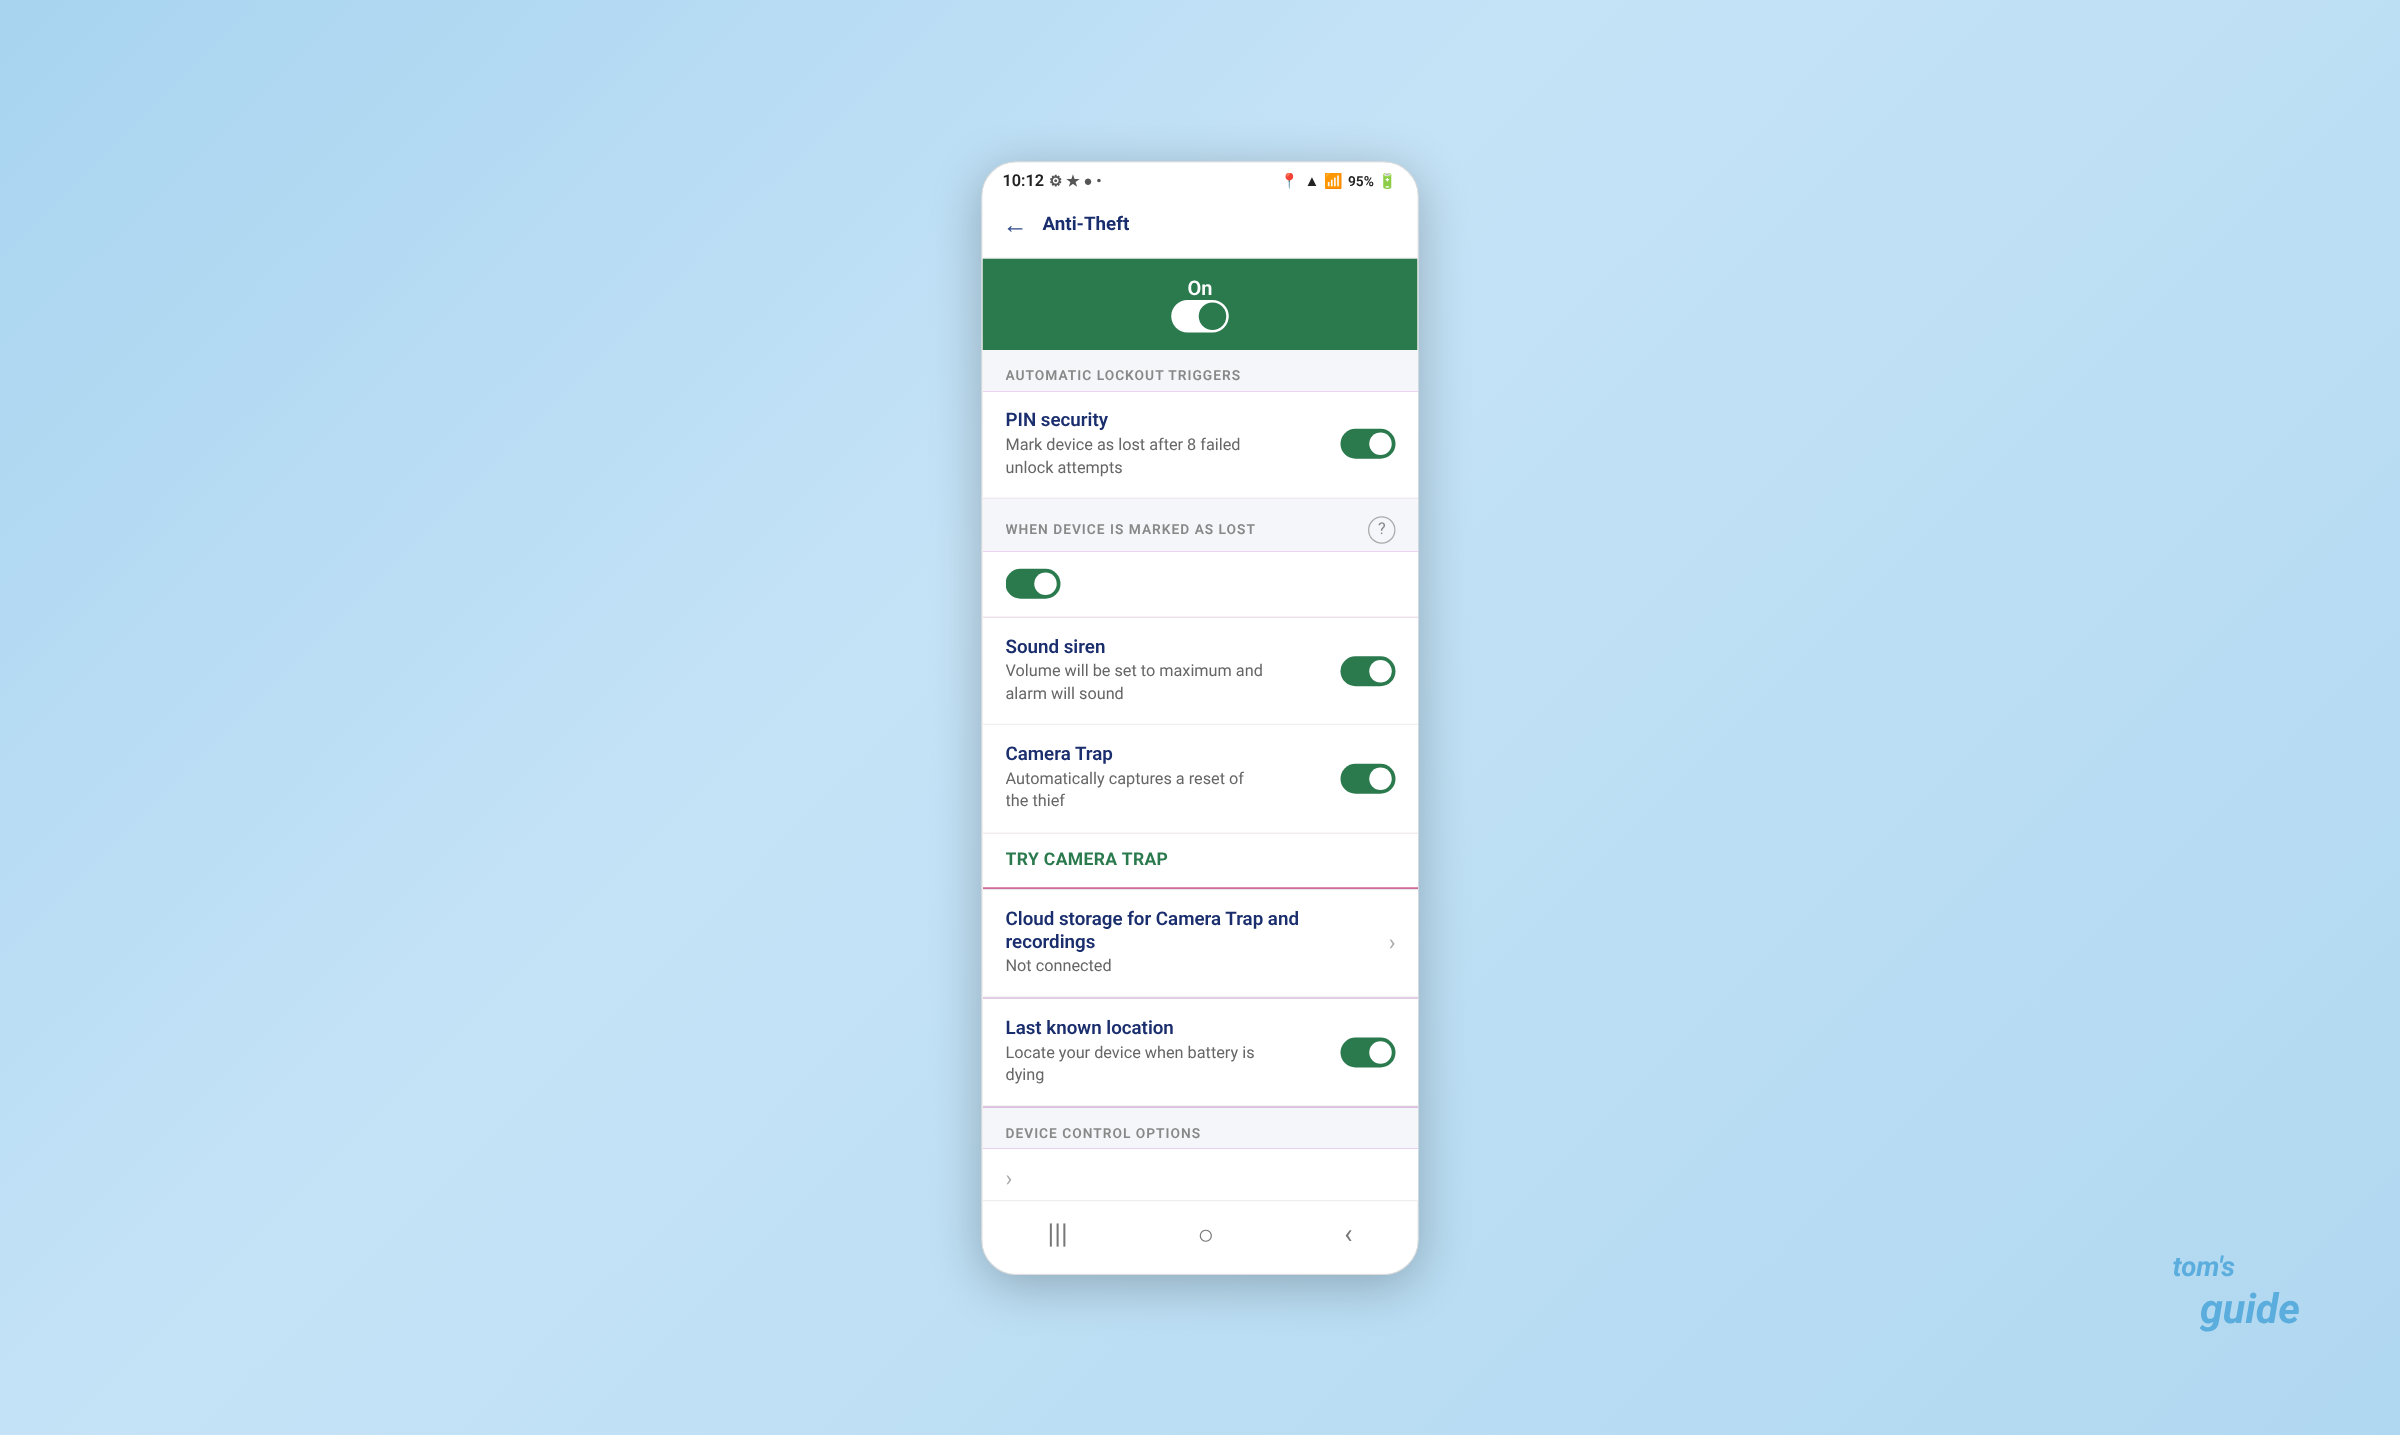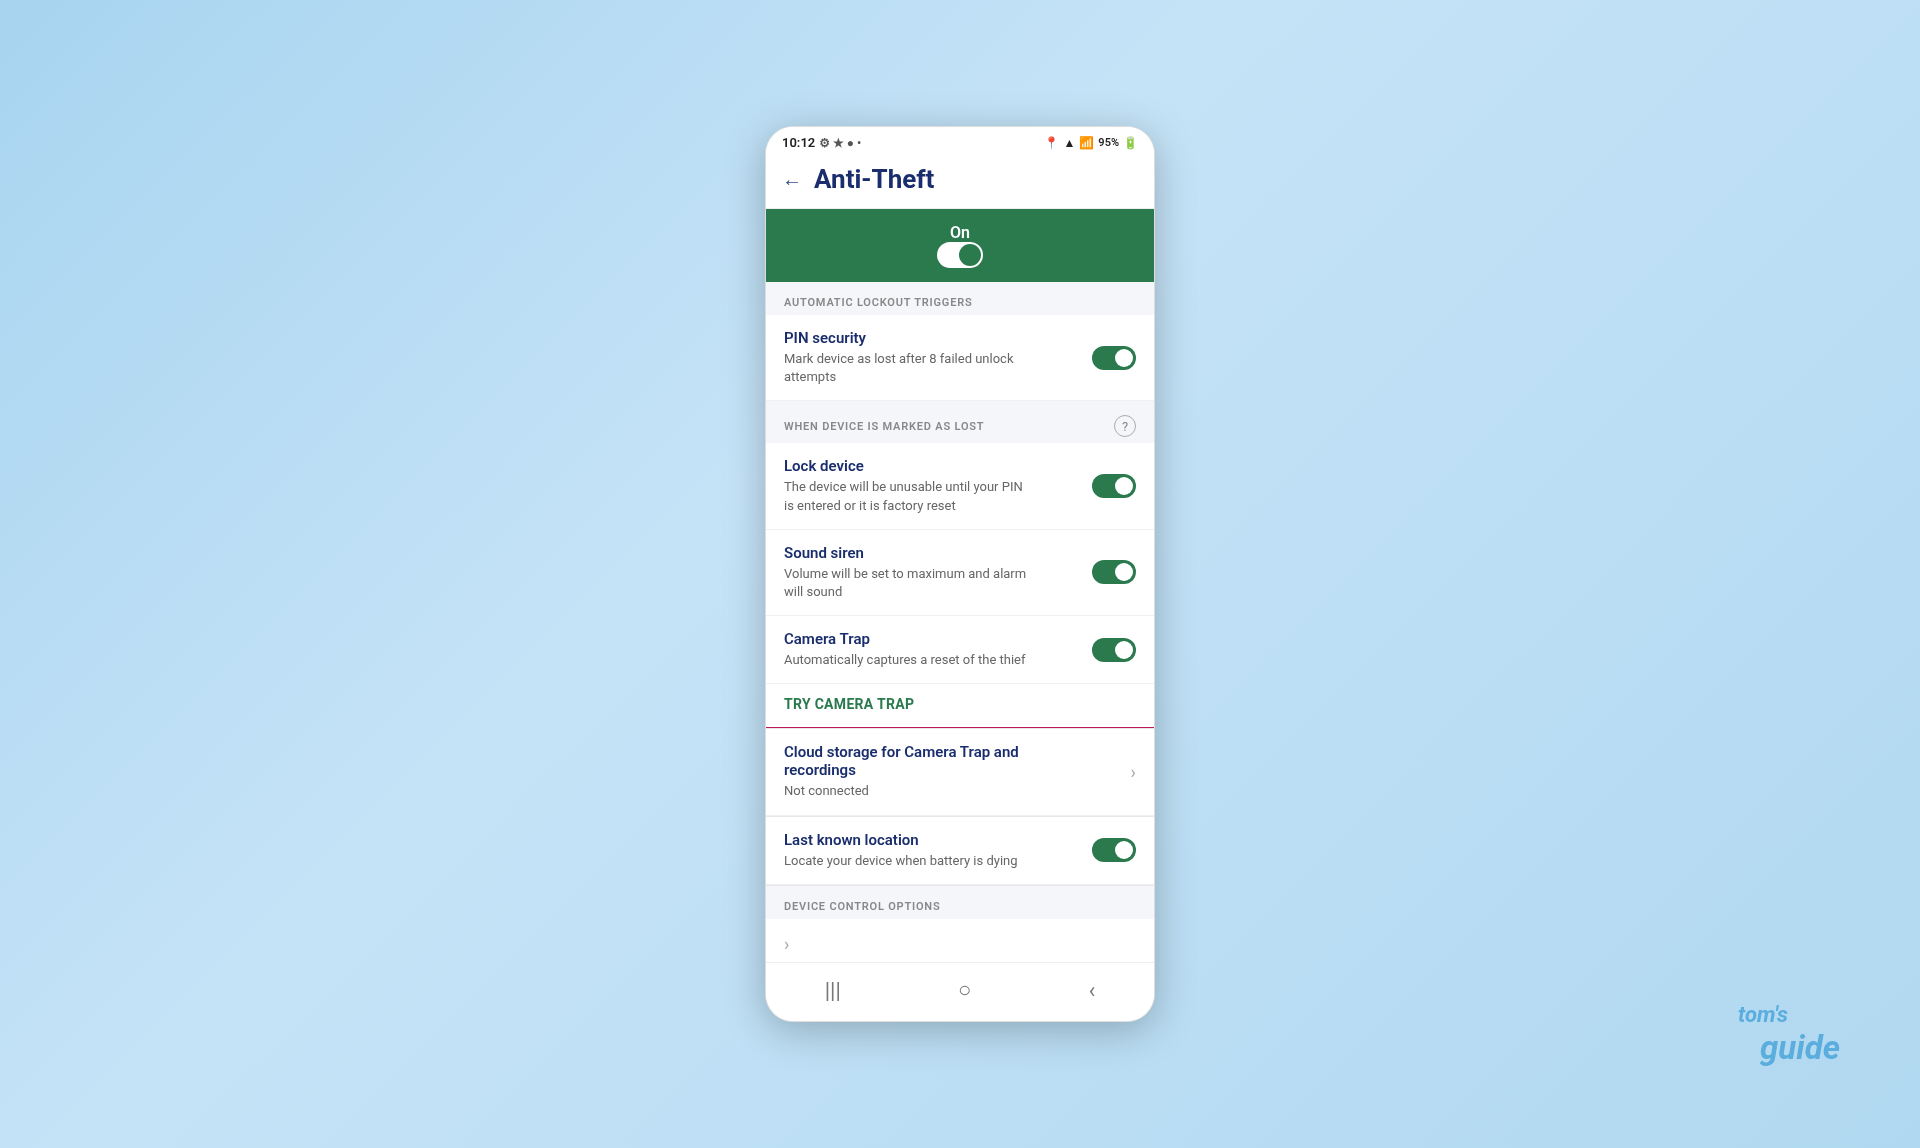--- a/index.html
+++ b/index.html
@@ -8,21 +8,21 @@
       width: 1920px;
       height: 1148px;
       display: flex;
       align-items: center;
       justify-content: center;
       font-family: 'Roboto', Arial, sans-serif;
       position: relative;
     }
 
     .phone-frame {
-      width: 390px;
+      width: 350px;
       background: #fff;
       border-radius: 28px;
       box-shadow: 0 8px 40px rgba(0,0,0,0.25);
       overflow: hidden;
       border: 1.5px solid #ddd;
     }
 
     
     .status-bar {
       background: #fff;
@@ -59,21 +59,21 @@
       padding: 10px 16px 14px 16px;
       gap: 12px;
       border-bottom: 1px solid #eee;
     }
     .back-arrow {
       color: #2e4a8a;
       font-size: 20px;
       cursor: pointer;
     }
     .app-title {
-      font-size: 26px;
+      font-size: 15px;
       font-weight: 700;
       color: #1a2e6e;
     }
 
     
     .toggle-bar {
       background: #2a7a4e;
       display: flex;
       align-items: center;
       justify-content: space-between;
@@ -317,24 +317,20 @@
     </div>
 
     <div class="section-header">
       <span class="section-header-text">WHEN DEVICE IS MARKED AS LOST</span>
       <div class="help-icon">
         <span>?</span>
       </div>
     </div>
 
     <div class="settings-item">
-      <div class="settings-item-content">
-        <div class="settings-item-title">Lock device</div>
-        <div class="settings-item-desc">The device will be unusable until your PIN is entered or it is factory reset</div>
-      </div>
       <div class="toggle-sm"></div>
     </div>
 
     <div class="settings-item">
       <div class="settings-item-content">
         <div class="settings-item-title">Sound siren</div>
         <div class="settings-item-desc">Volume will be set to maximum and alarm will sound</div>
       </div>
       <div class="toggle-sm"></div>
     </div>

